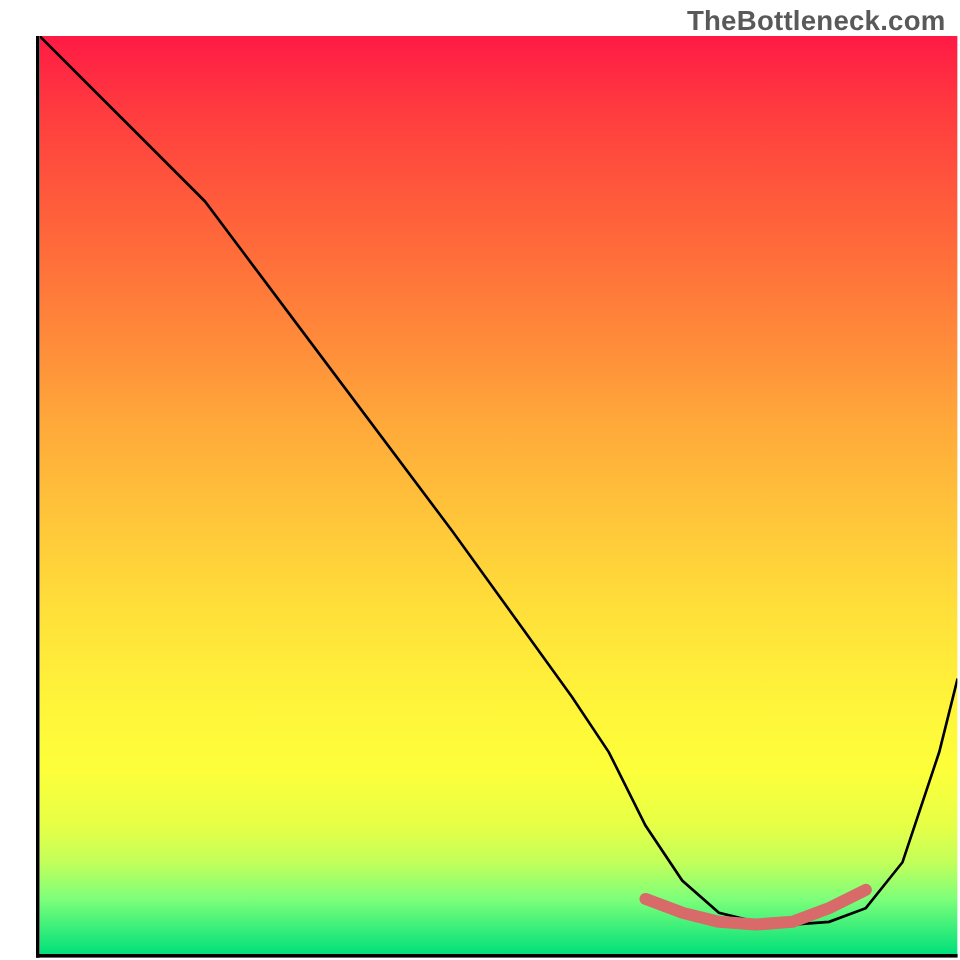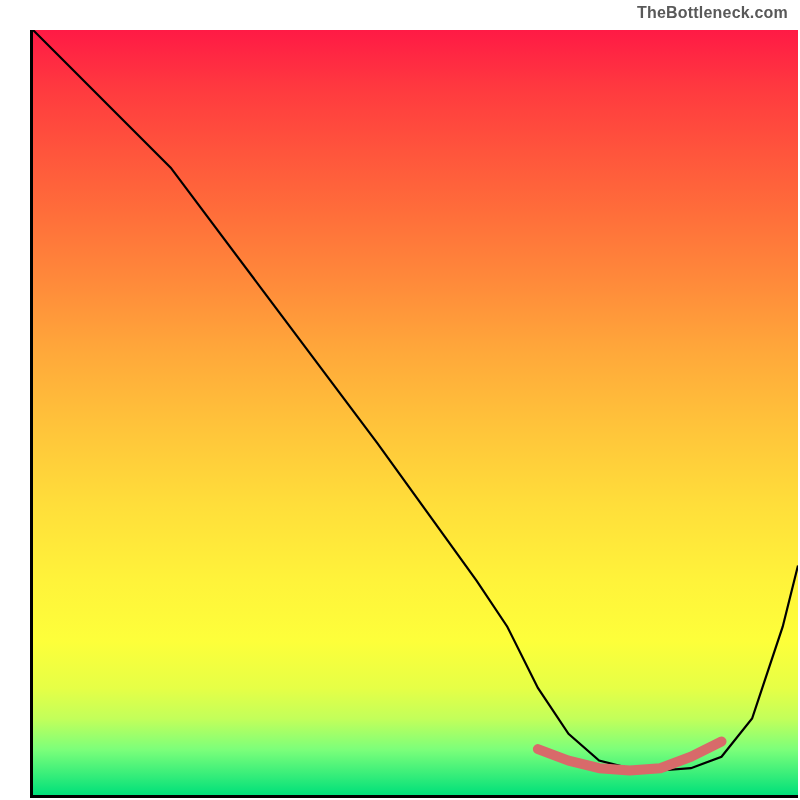--- a/index.html
+++ b/index.html
@@ -13,21 +13,21 @@
   }
   .chart-wrap {
     position: relative;
     width: 800px;
     height: 800px;
   }
   .watermark {
     position: absolute;
     top: 4px;
     right: 12px;
-    font-size: 16px;
+    font-size: 23px;
     font-weight: 600;
     color: #595959;
     letter-spacing: 0.2px;
     z-index: 5;
     margin-left: 12px;
   }
   .plot-area {
     position: absolute;
     left: 30px;
     top: 30px;

